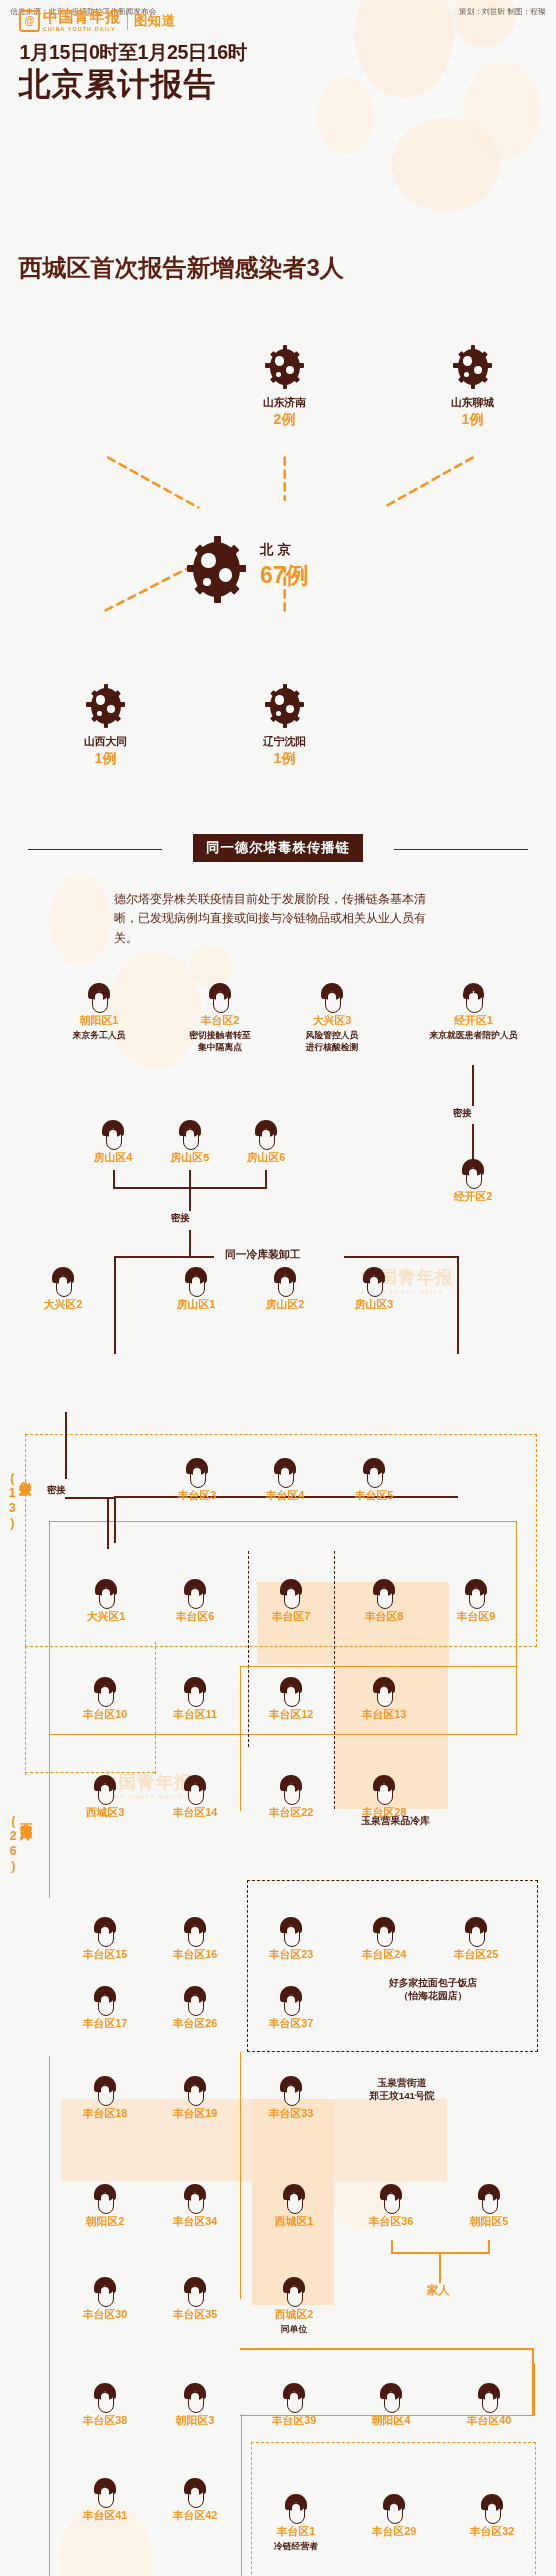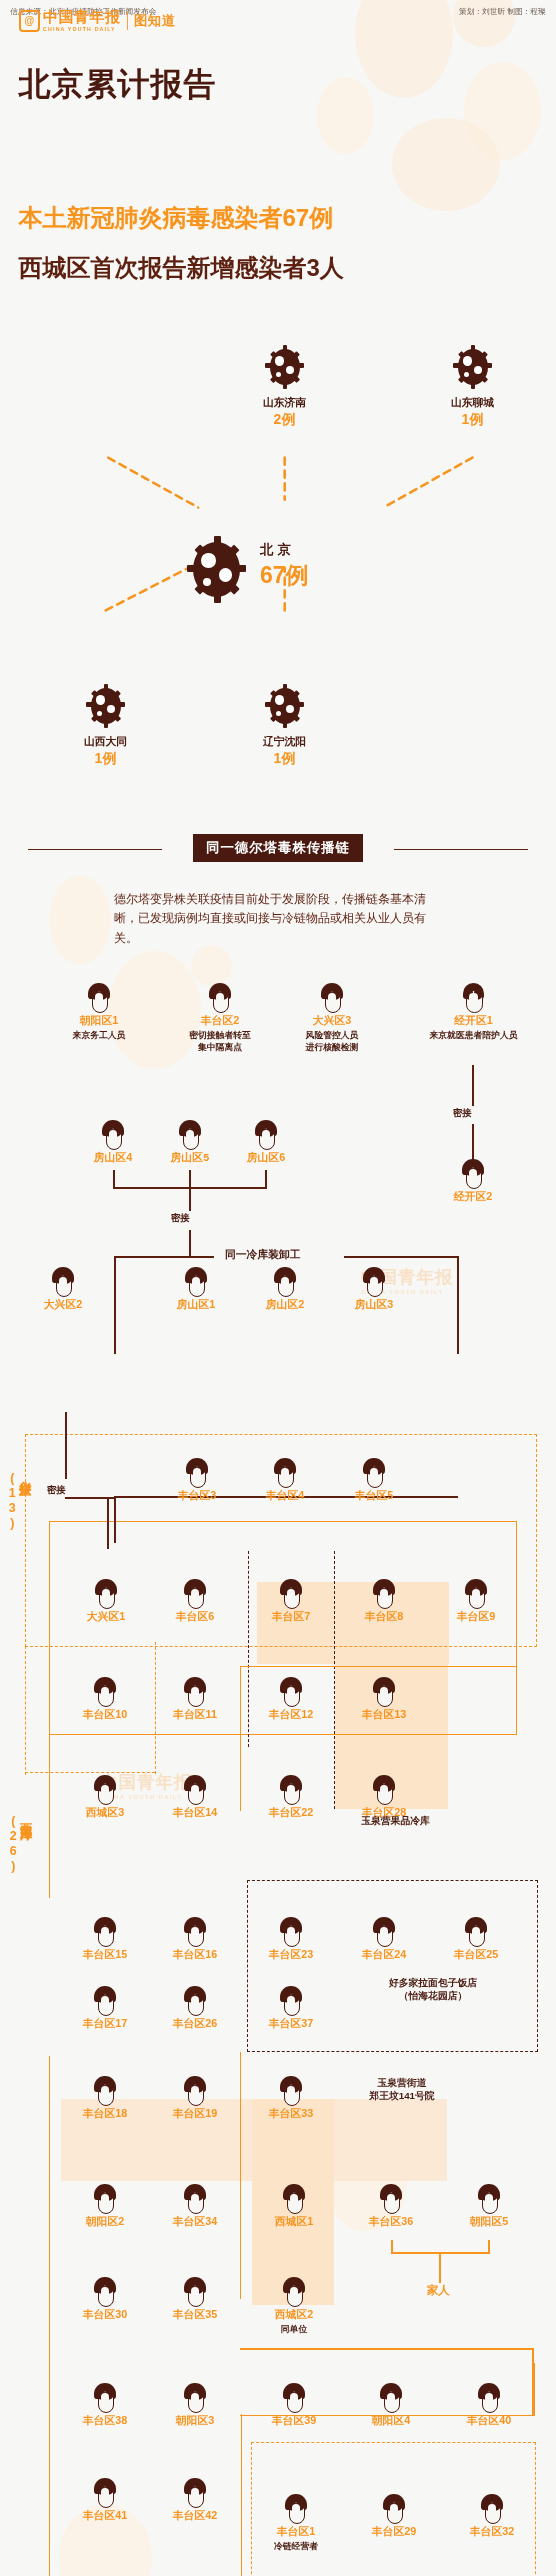--- a/index.html
+++ b/index.html
@@ -121,22 +121,22 @@
       <div class="brand-at">@</div>
       <div>
         <div class="brand-cn">中国青年报</div>
         <div class="brand-en">CHINA YOUTH DAILY</div>
       </div>
     </div>
     <div class="brand-divider"></div>
     <div class="brand-sub">图知道</div>
   </div>
 
+  <div class="hl-date">1月15日0时至1月25日16时</div>
   <div class="hl-1">北京累计报告</div>
-  <div class="hl-2">本土新冠肺炎病毒感染者67例</div>
   <div class="hl-3">西城区首次报告新增感染者3人</div>
 
   <svg width="556" height="319" style="position:absolute;left:0;top:330px;z-index:2;" viewBox="0 0 1080 620">
     <g stroke="#f7941e" stroke-width="5" stroke-dasharray="14 11" fill="none" stroke-linecap="round">
       <line x1="210" y1="248" x2="385" y2="345"></line>
       <line x1="553" y1="248" x2="553" y2="330"></line>
       <line x1="918" y1="248" x2="745" y2="345"></line>
       <line x1="205" y1="545" x2="390" y2="450"></line>
       <line x1="553" y1="545" x2="553" y2="462"></line>
     </g>

